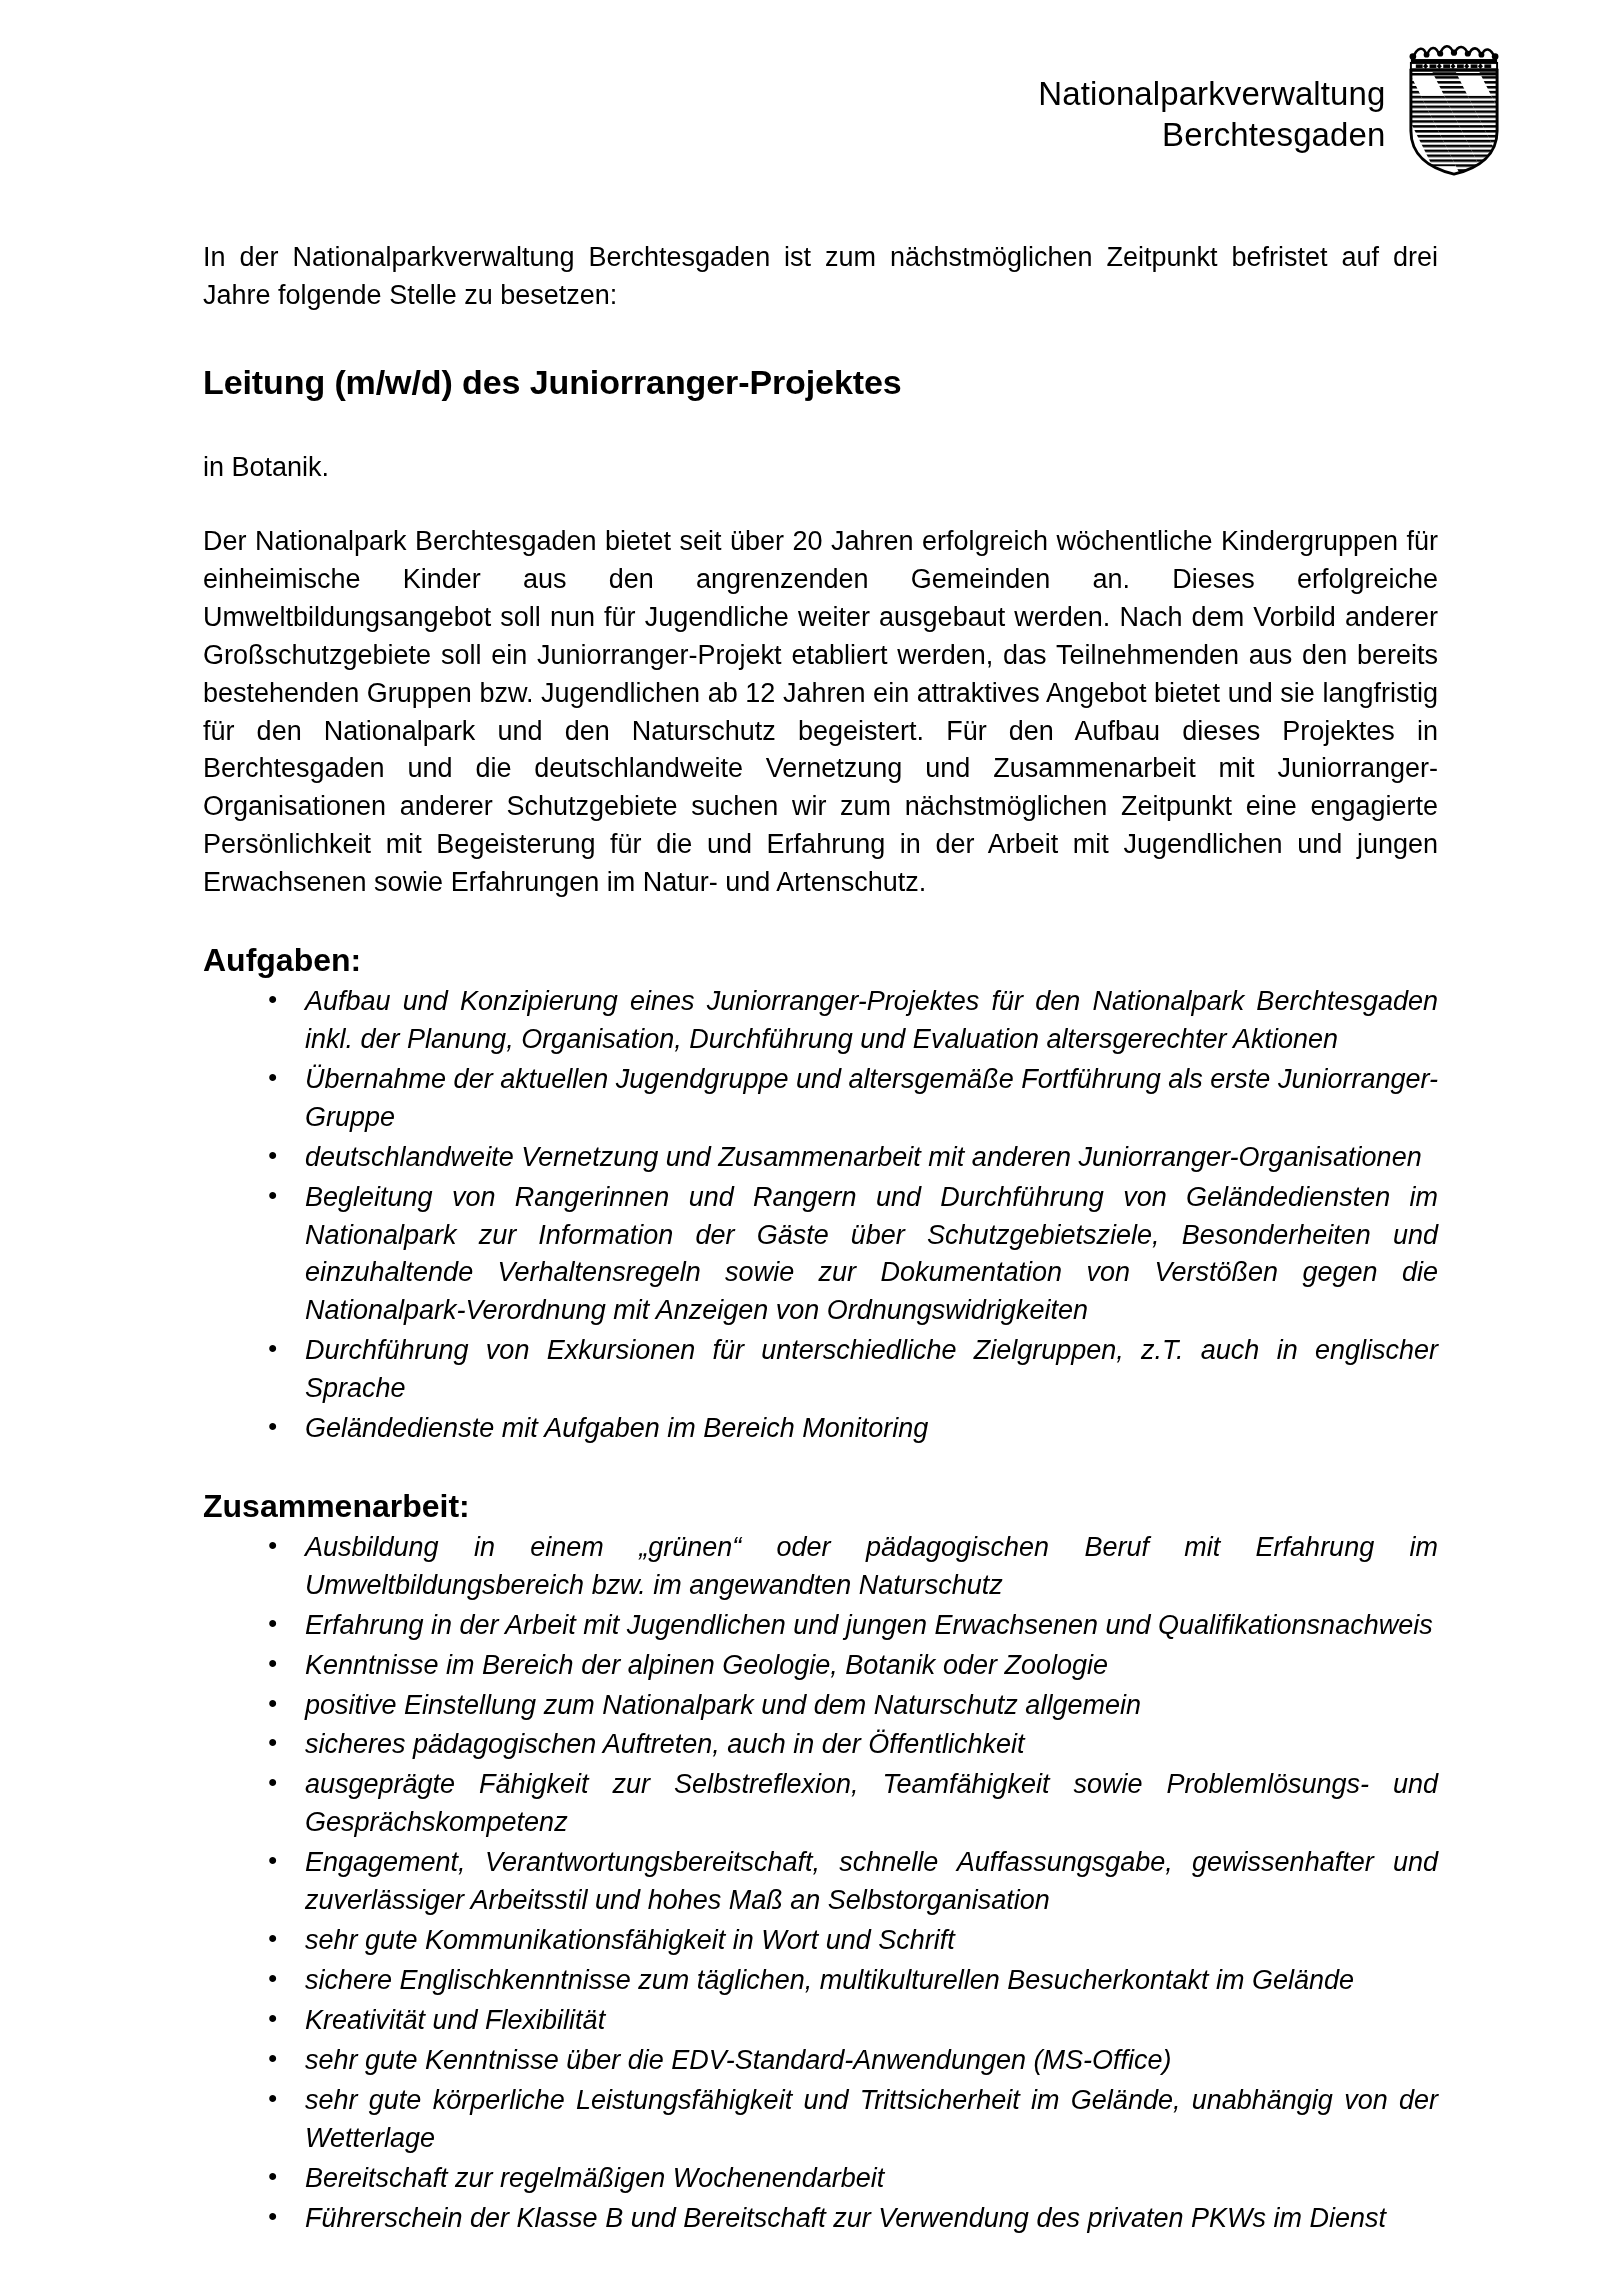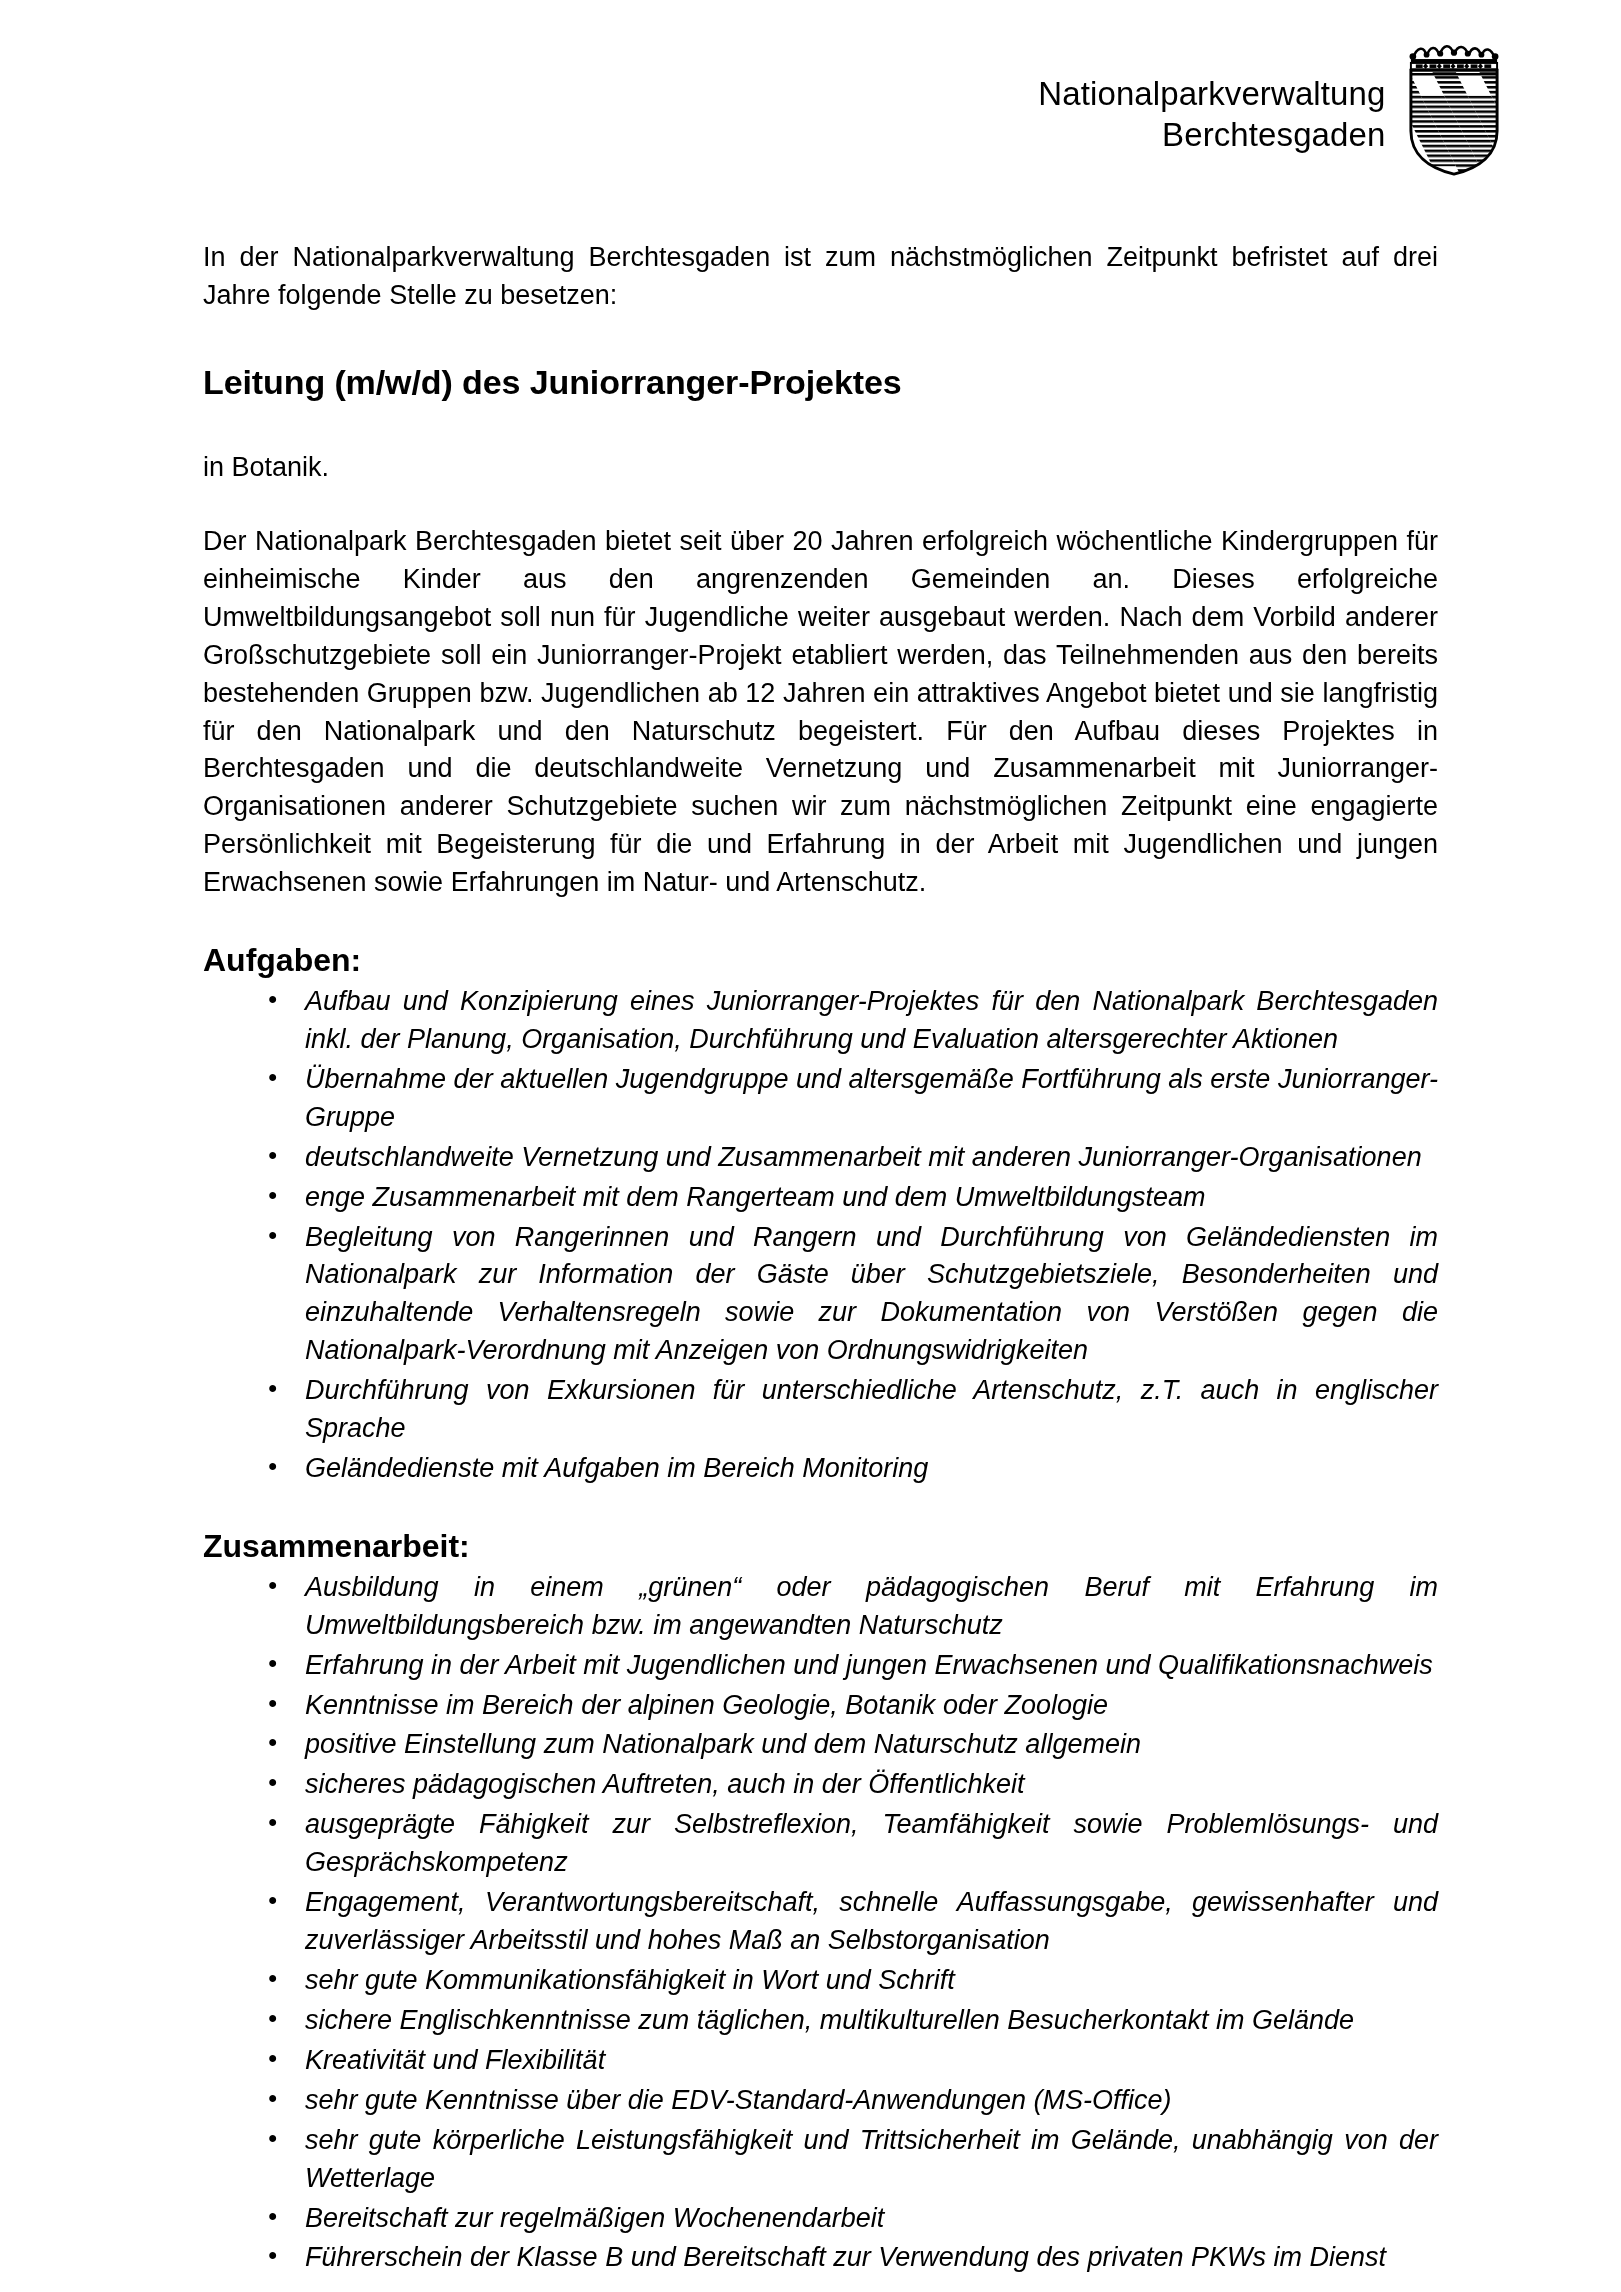--- a/index.html
+++ b/index.html
@@ -203,23 +203,22 @@
 
     <p class="para">Der Nationalpark Berchtesgaden bietet seit über 20 Jahren erfolgreich wöchentliche Kindergruppen für einheimische Kinder aus den angrenzenden Gemeinden an. Dieses erfolgreiche Umweltbildungsangebot soll nun für Jugendliche weiter ausgebaut werden. Nach dem Vorbild anderer Großschutzgebiete soll ein Juniorranger-Projekt etabliert werden, das Teilnehmenden aus den bereits bestehenden Gruppen bzw. Jugendlichen ab 12 Jahren ein attraktives Angebot bietet und sie langfristig für den Nationalpark und den Naturschutz begeistert. Für den Aufbau dieses Projektes in Berchtesgaden und die deutschlandweite Vernetzung und Zusammenarbeit mit Juniorranger-Organisationen anderer Schutzgebiete suchen wir zum nächstmöglichen Zeitpunkt eine engagierte Persönlichkeit mit Begeisterung für die und Erfahrung in der Arbeit mit Jugendlichen und jungen Erwachsenen sowie Erfahrungen im Natur- und Artenschutz.</p>
 
     <div class="spacer-sm"></div>
 
     <p class="section-head">Aufgaben:</p>
     <ul class="bullets">
       <li>Aufbau und Konzipierung eines Juniorranger-Projektes für den Nationalpark Berchtesgaden inkl. der Planung, Organisation, Durchführung und Evaluation altersgerechter Aktionen</li>
       <li>Übernahme der aktuellen Jugendgruppe und altersgemäße Fortführung als erste Juniorranger-Gruppe</li>
       <li>deutschlandweite Vernetzung und Zusammenarbeit mit anderen Juniorranger-Organisationen</li>
-      <li>enge Zusammenarbeit mit dem Rangerteam und dem Umweltbildungsteam</li>
       <li>Begleitung von Rangerinnen und Rangern und Durchführung von Geländediensten im Nationalpark zur Information der Gäste über Schutzgebietsziele, Besonderheiten und einzuhaltende Verhaltensregeln sowie zur Dokumentation von Verstößen gegen die Nationalpark-Verordnung mit Anzeigen von Ordnungswidrigkeiten</li>
-      <li>Durchführung von Exkursionen für unterschiedliche Artenschutz, z.T. auch in englischer Sprache</li>
+      <li>Durchführung von Exkursionen für unterschiedliche Zielgruppen, z.T. auch in englischer Sprache</li>
       <li>Geländedienste mit Aufgaben im Bereich Monitoring</li>
     </ul>
 
     <div class="spacer-sm"></div>
 
     <p class="section-head">Zusammenarbeit:</p>
     <ul class="bullets">
       <li>Ausbildung in einem „grünen“ oder pädagogischen Beruf mit Erfahrung im Umweltbildungsbereich bzw. im angewandten Naturschutz</li>
       <li>Erfahrung in der Arbeit mit Jugendlichen und jungen Erwachsenen und Qualifikationsnachweis</li>
       <li>Kenntnisse im Bereich der alpinen Geologie, Botanik oder Zoologie</li>

